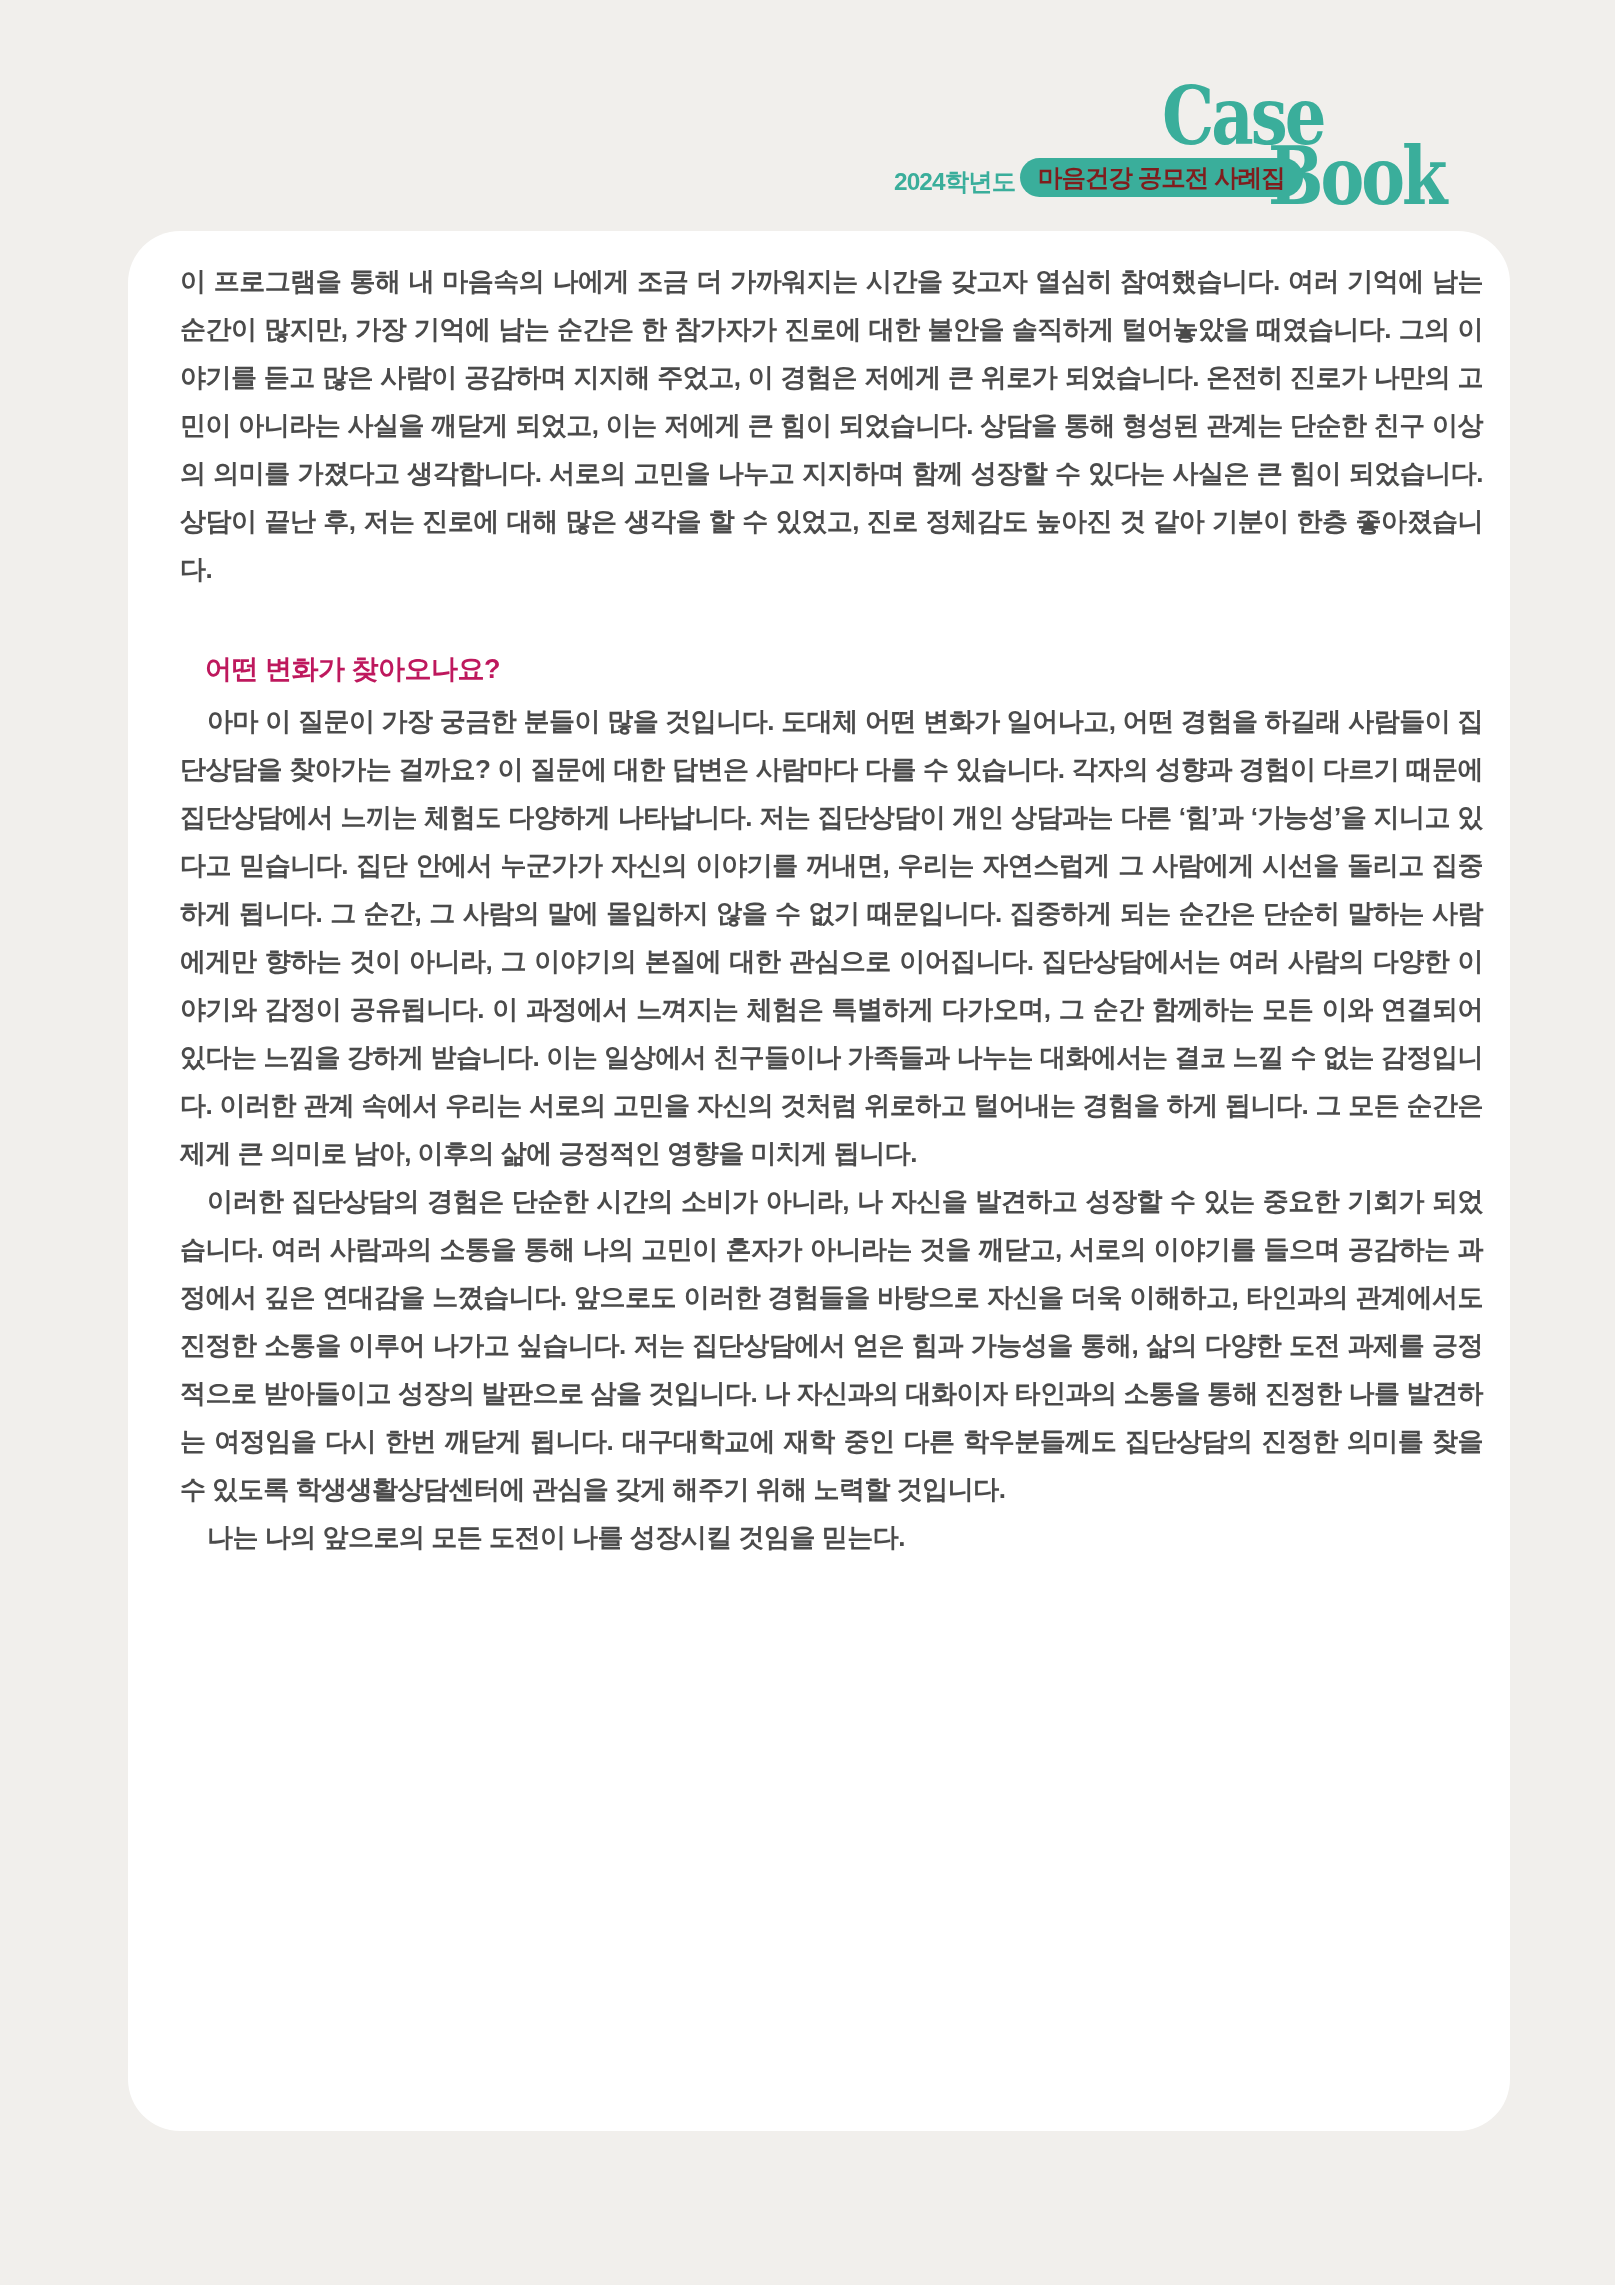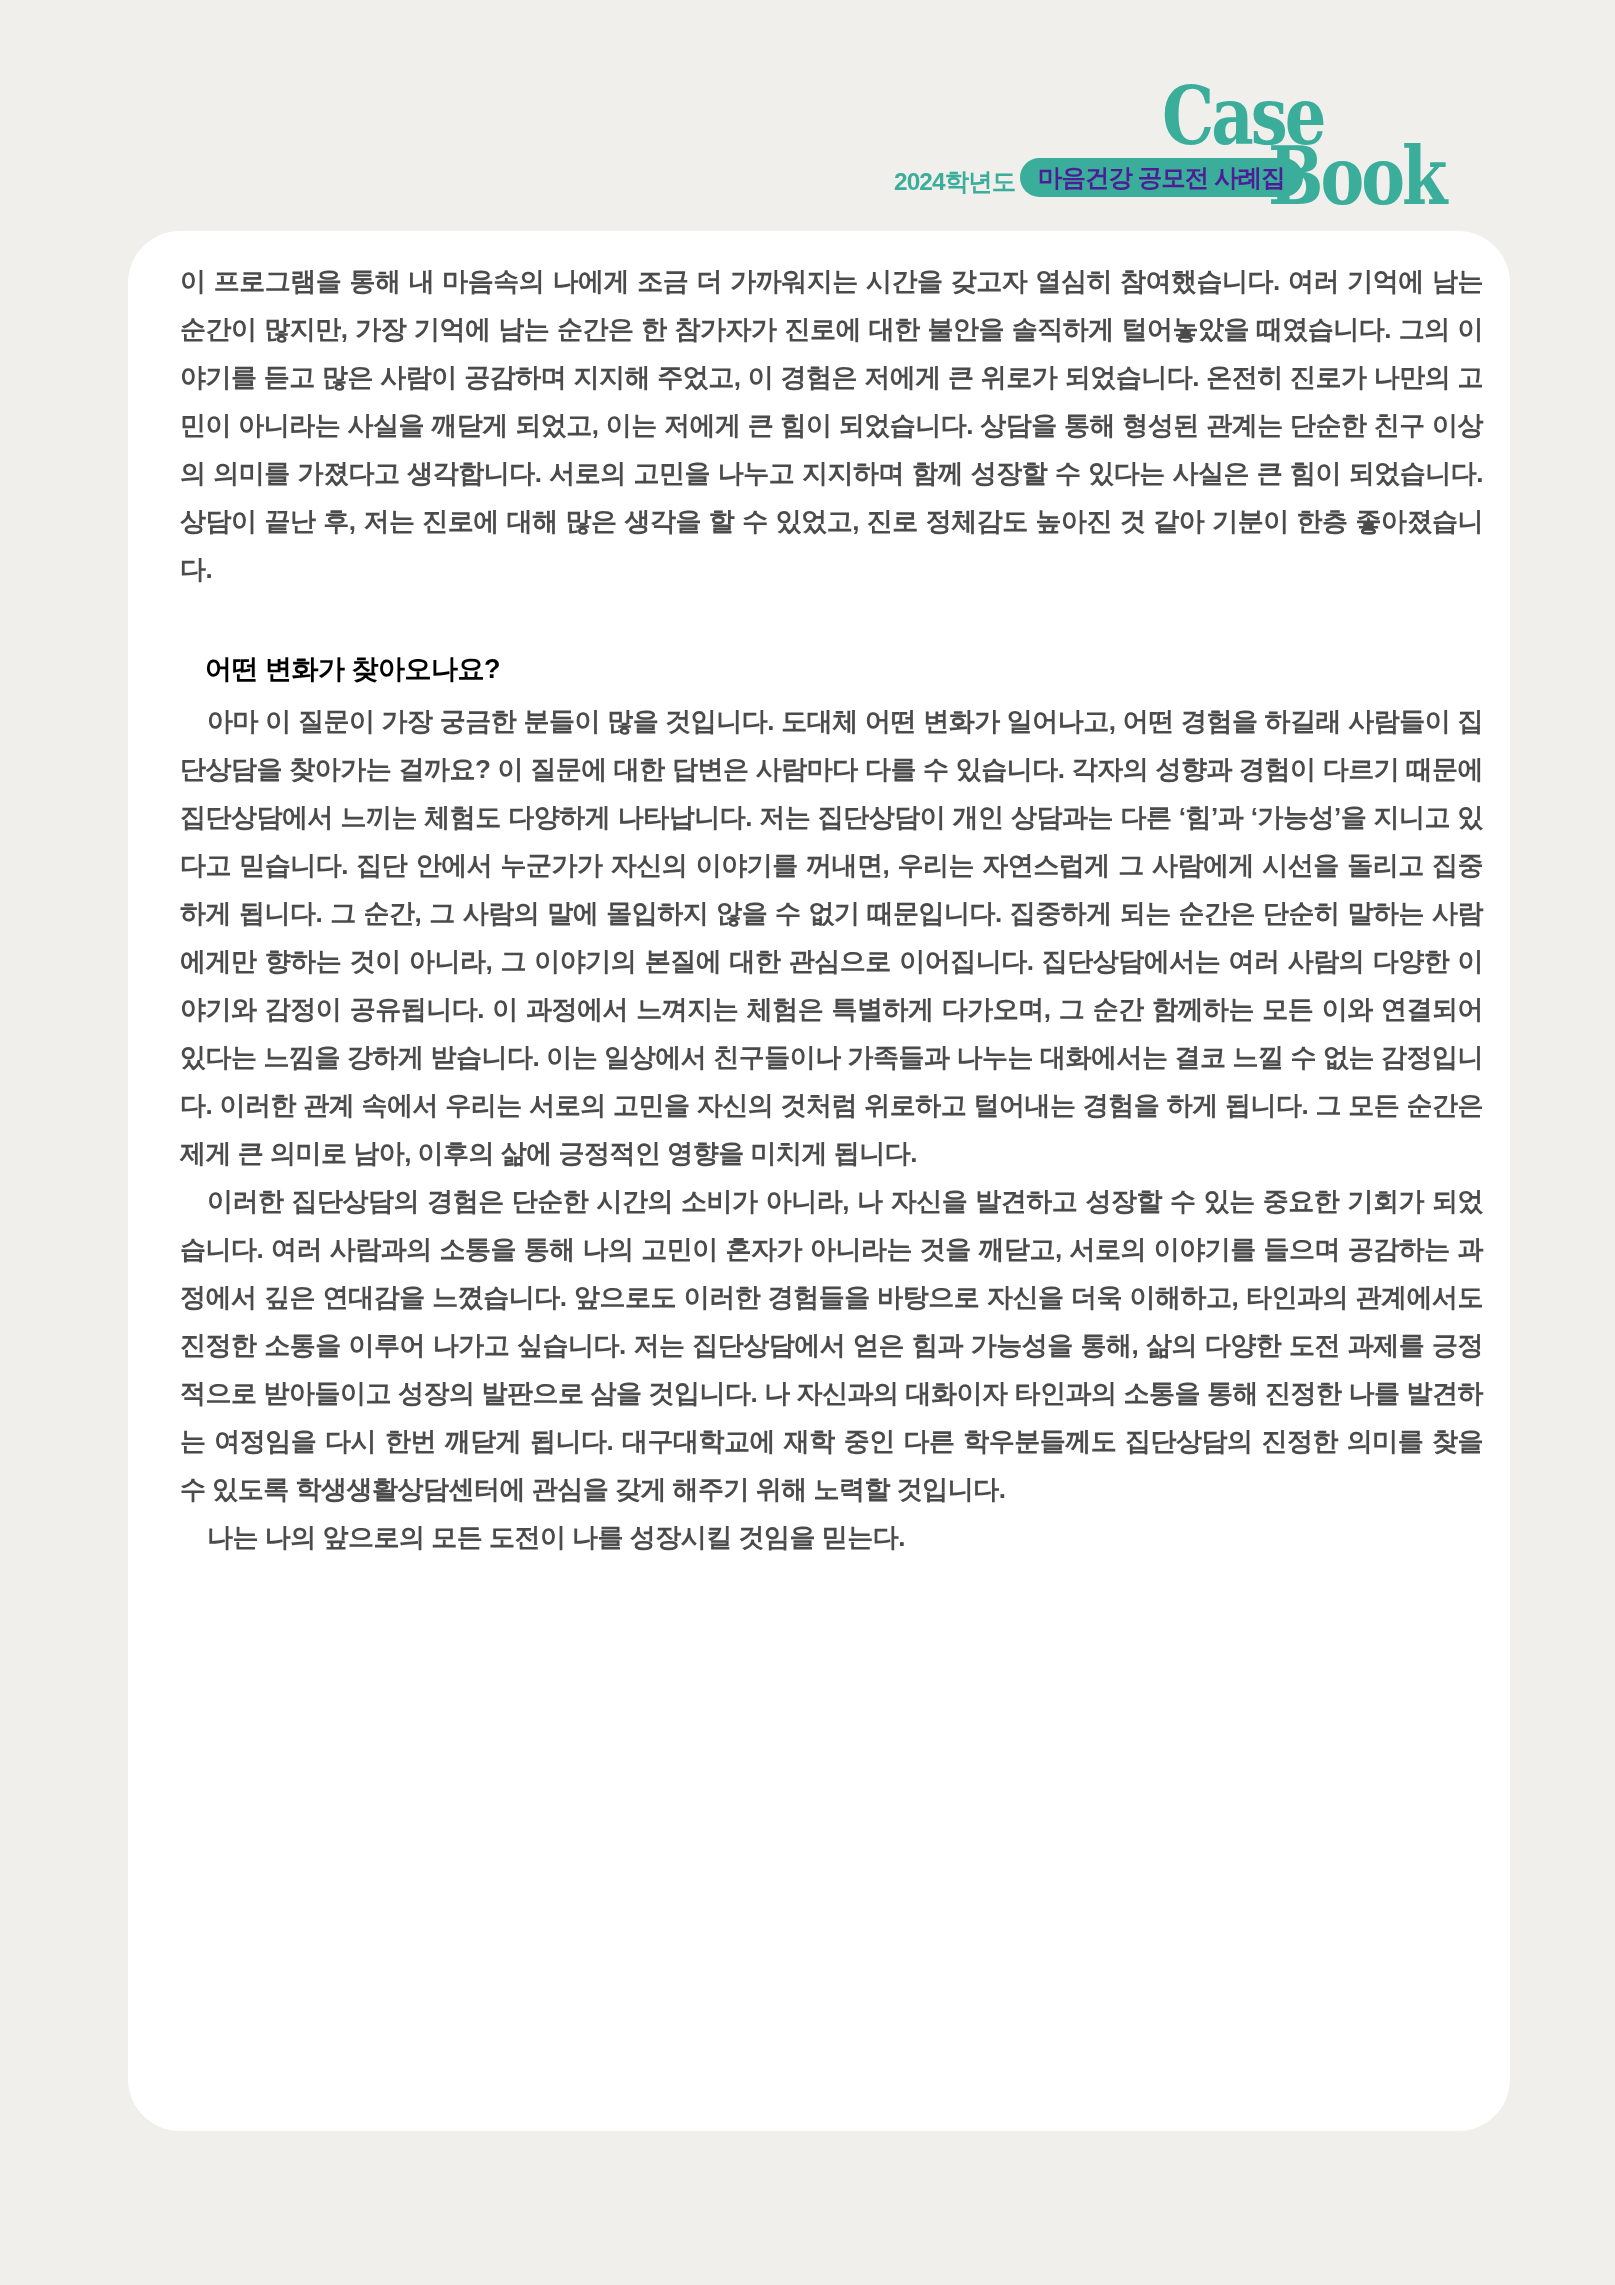--- a/index.html
+++ b/index.html
@@ -36,21 +36,21 @@
     font-weight: 700;
     letter-spacing: -0.9px;
     white-space: nowrap;
   }
   .badge {
     position: absolute;
     left: 1020px; top: 158px;
     height: 39px;
     border-radius: 20px;
     background: #3aae9b;
-    color: #4c1d95;
+    color: #7f1d1d;
     font-size: 24.4px;
     font-weight: 700;
     letter-spacing: -0.9px;
     line-height: 39px;
     padding: 0 18px;
     white-space: nowrap;
   }
 
   
   .card {
@@ -69,21 +69,21 @@
     letter-spacing: -0.5px;
     text-align: justify;
     word-break: break-all;
   }
   .body-text p { margin: 0; font-weight: bold; }
   .para-indent { text-indent: 27px; }
   .section-heading {
     font-size: 27px;
     line-height: 48px;
     font-weight: 700;
-    color: #000000;
+    color: #be185d;
     letter-spacing: -0.5px;
     margin: 52px 0 3.6px 0;
     padding-left: 25px;
   }
 </style>
 </head>
 <body>
 
 <div class="page">
 

